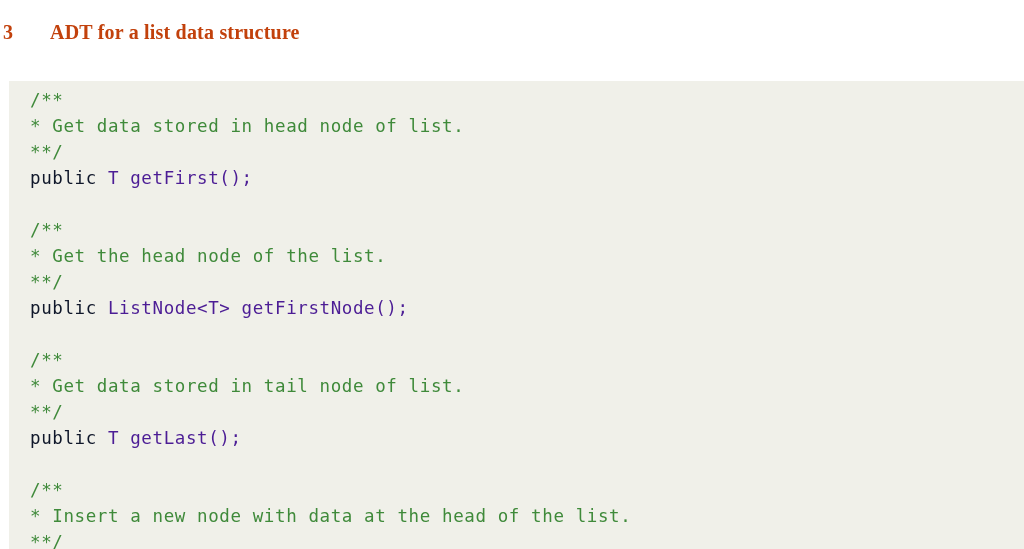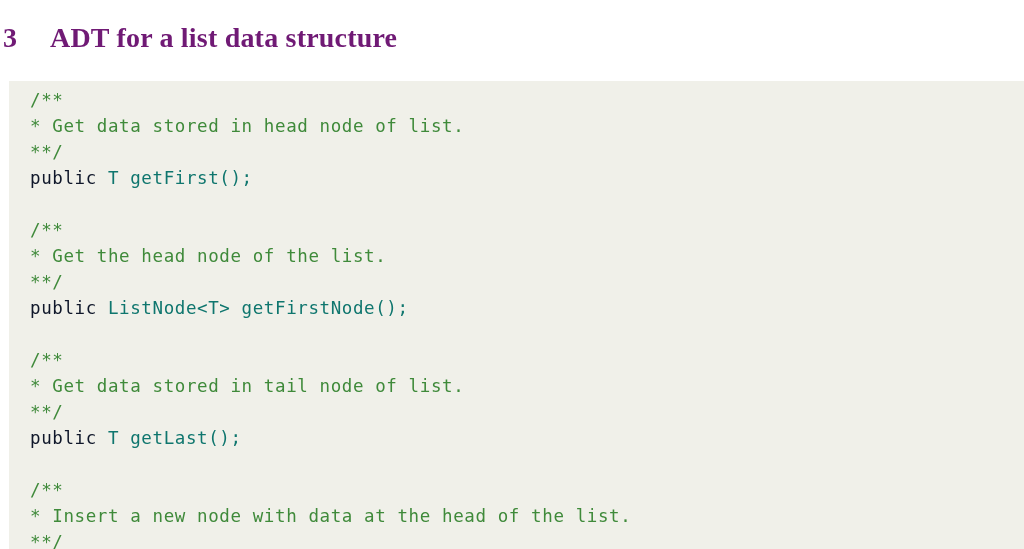--- a/index.html
+++ b/index.html
@@ -23,24 +23,24 @@
     background: #ffffff;
   }
 
   
   .section-heading {
     position: absolute;
     left: 3px;
     top: 2px;
     font-family: "Liberation Serif", "DejaVu Serif", serif;
     font-weight: bold;
-    font-size: 28px;
+    font-size: 20px;
     line-height: 34px;
     letter-spacing: 0.2px;
-    color: #701a75;
+    color: #c2410c;
     white-space: nowrap;
   }
   .section-heading .sec-number {
     display: inline-block;
     min-width: 47px;
   }
   .section-heading .sec-title {
     display: inline-block;
   }
 
@@ -71,21 +71,21 @@
     height: 26px;
     white-space: pre;
     display: block;
   }
   .code .line.blank {
     height: 26px;
   }
 
   .tok-comment { color: #3f8a3a; }
   .tok-keyword { color: #0f172a; }
-  .tok-plain   { color: #0f766e; }
+  .tok-plain   { color: #4c1d95; }
 </style>
 </head>
 <body>
 
 <div id="page">
 
   <h1 class="section-heading">
     <span class="sec-number">3</span><span class="sec-title">ADT for a list data structure</span>
   </h1>
 

